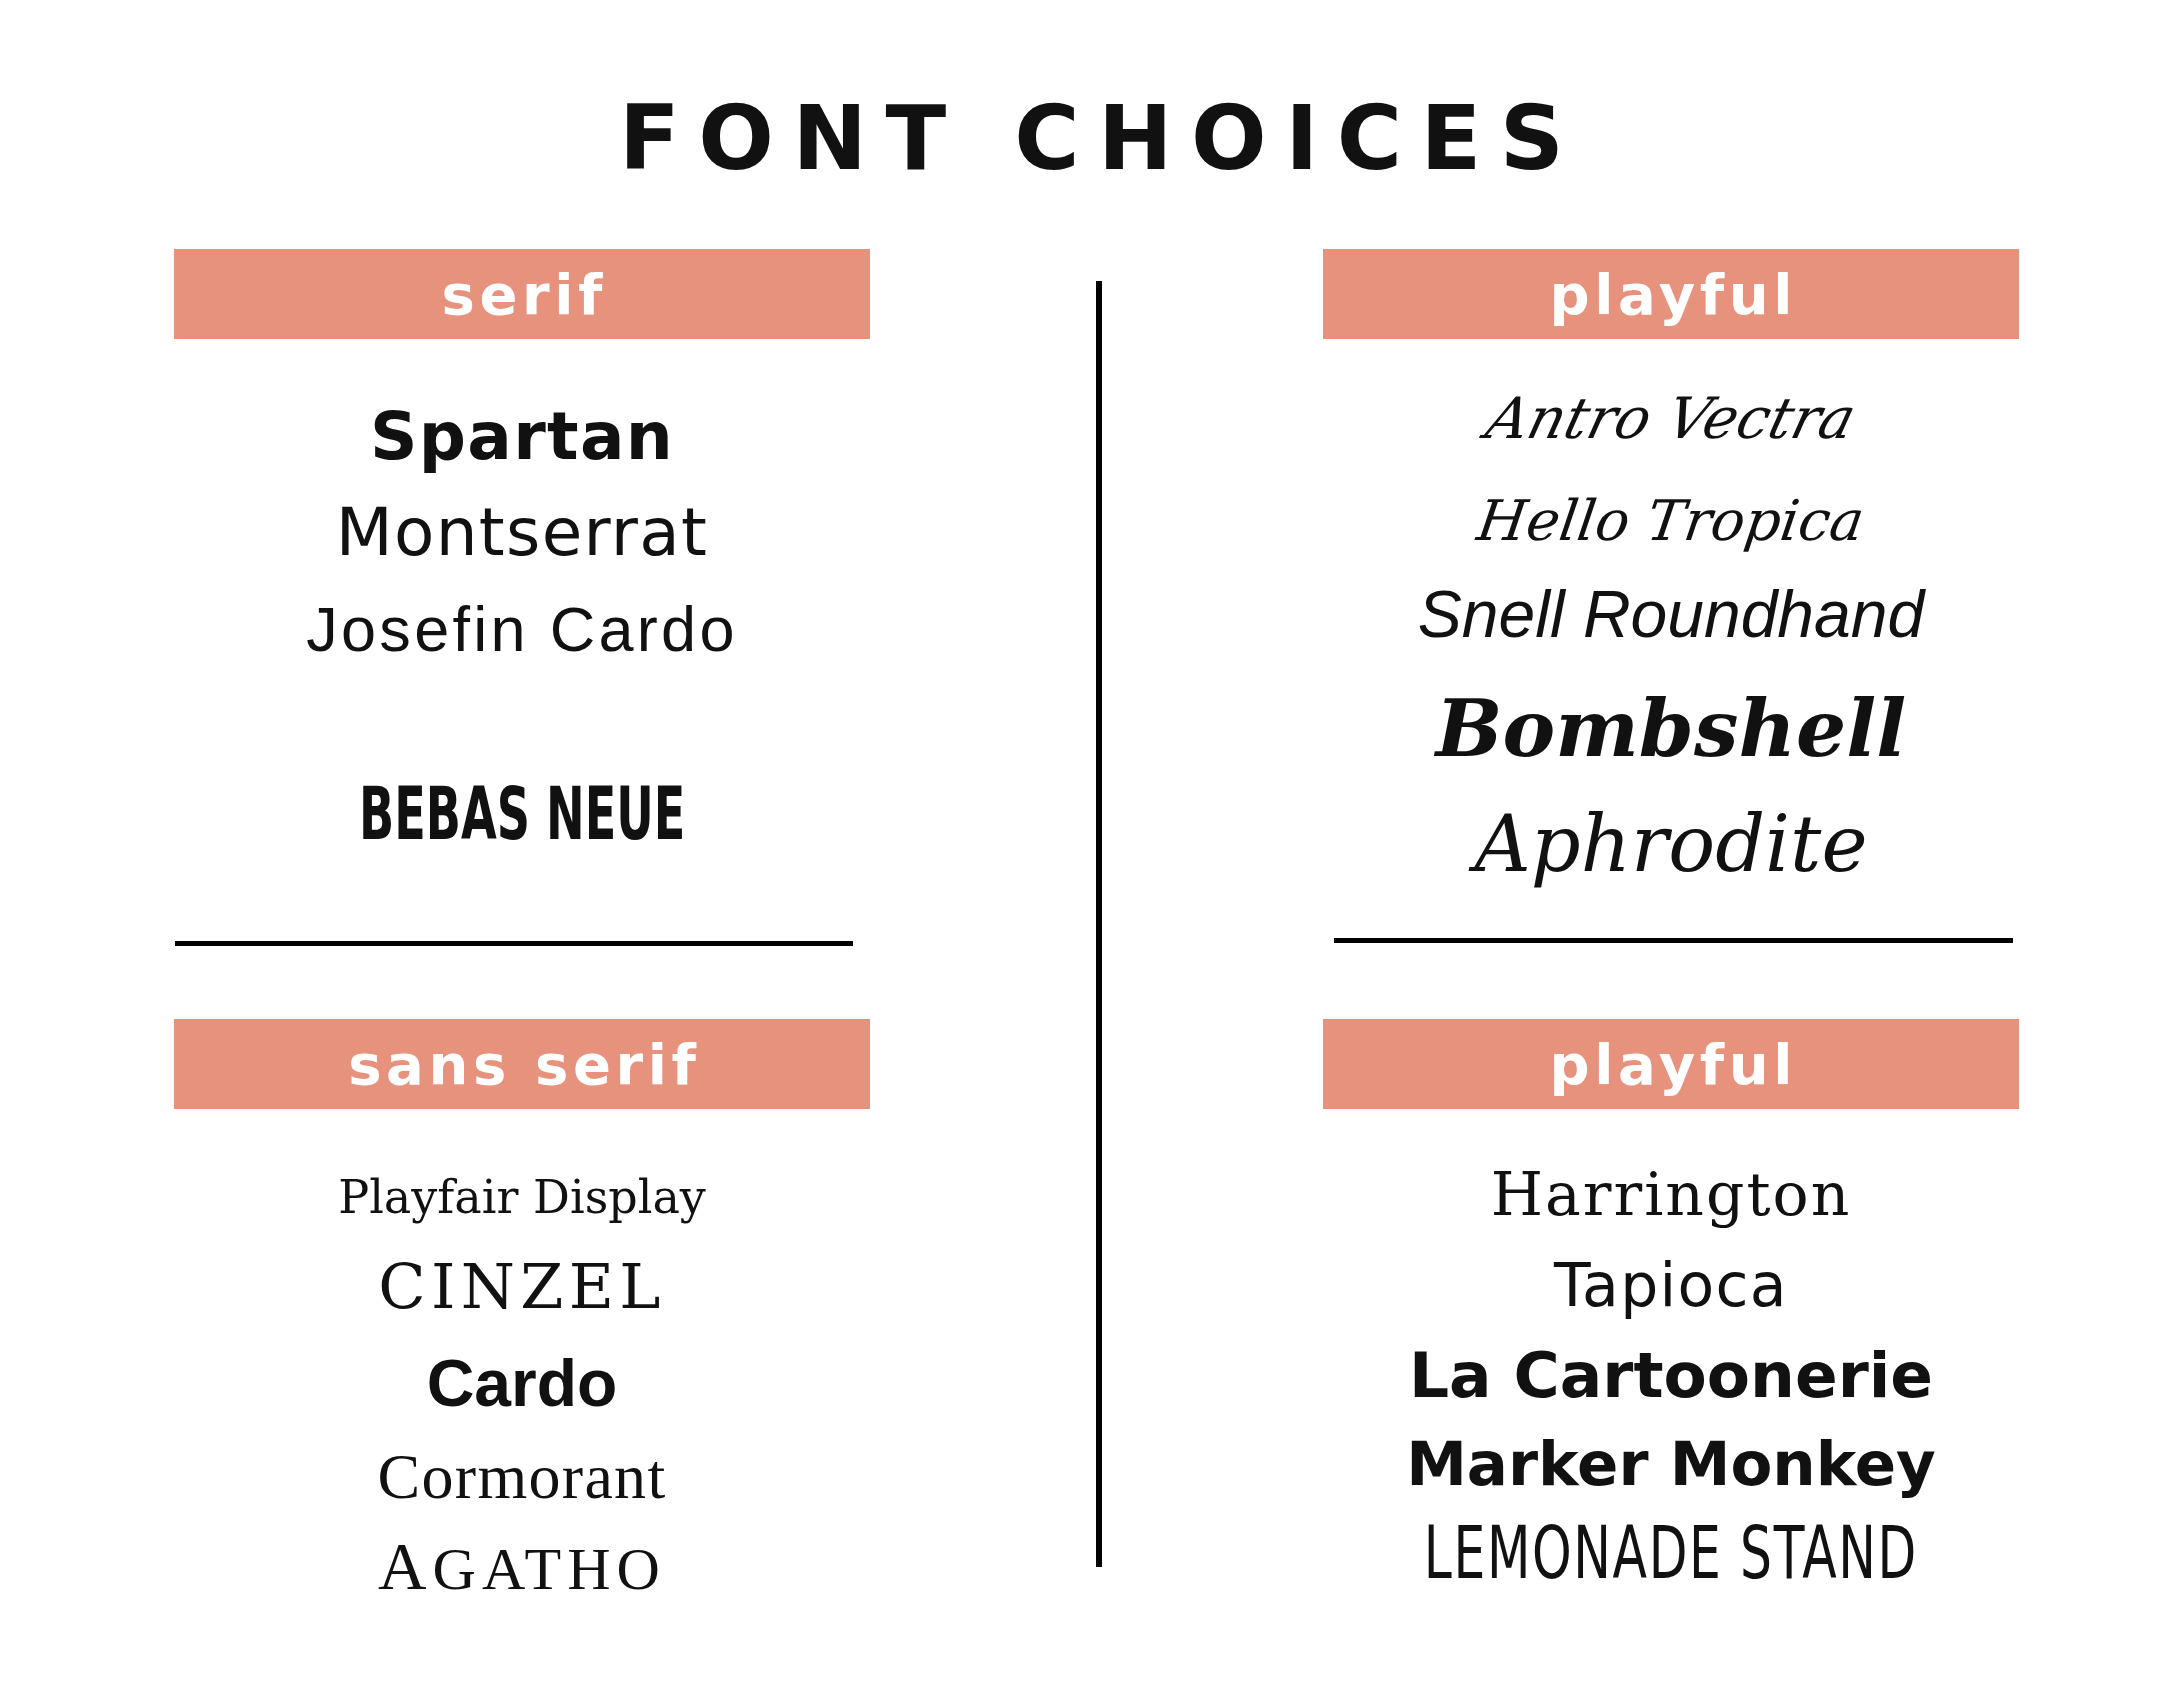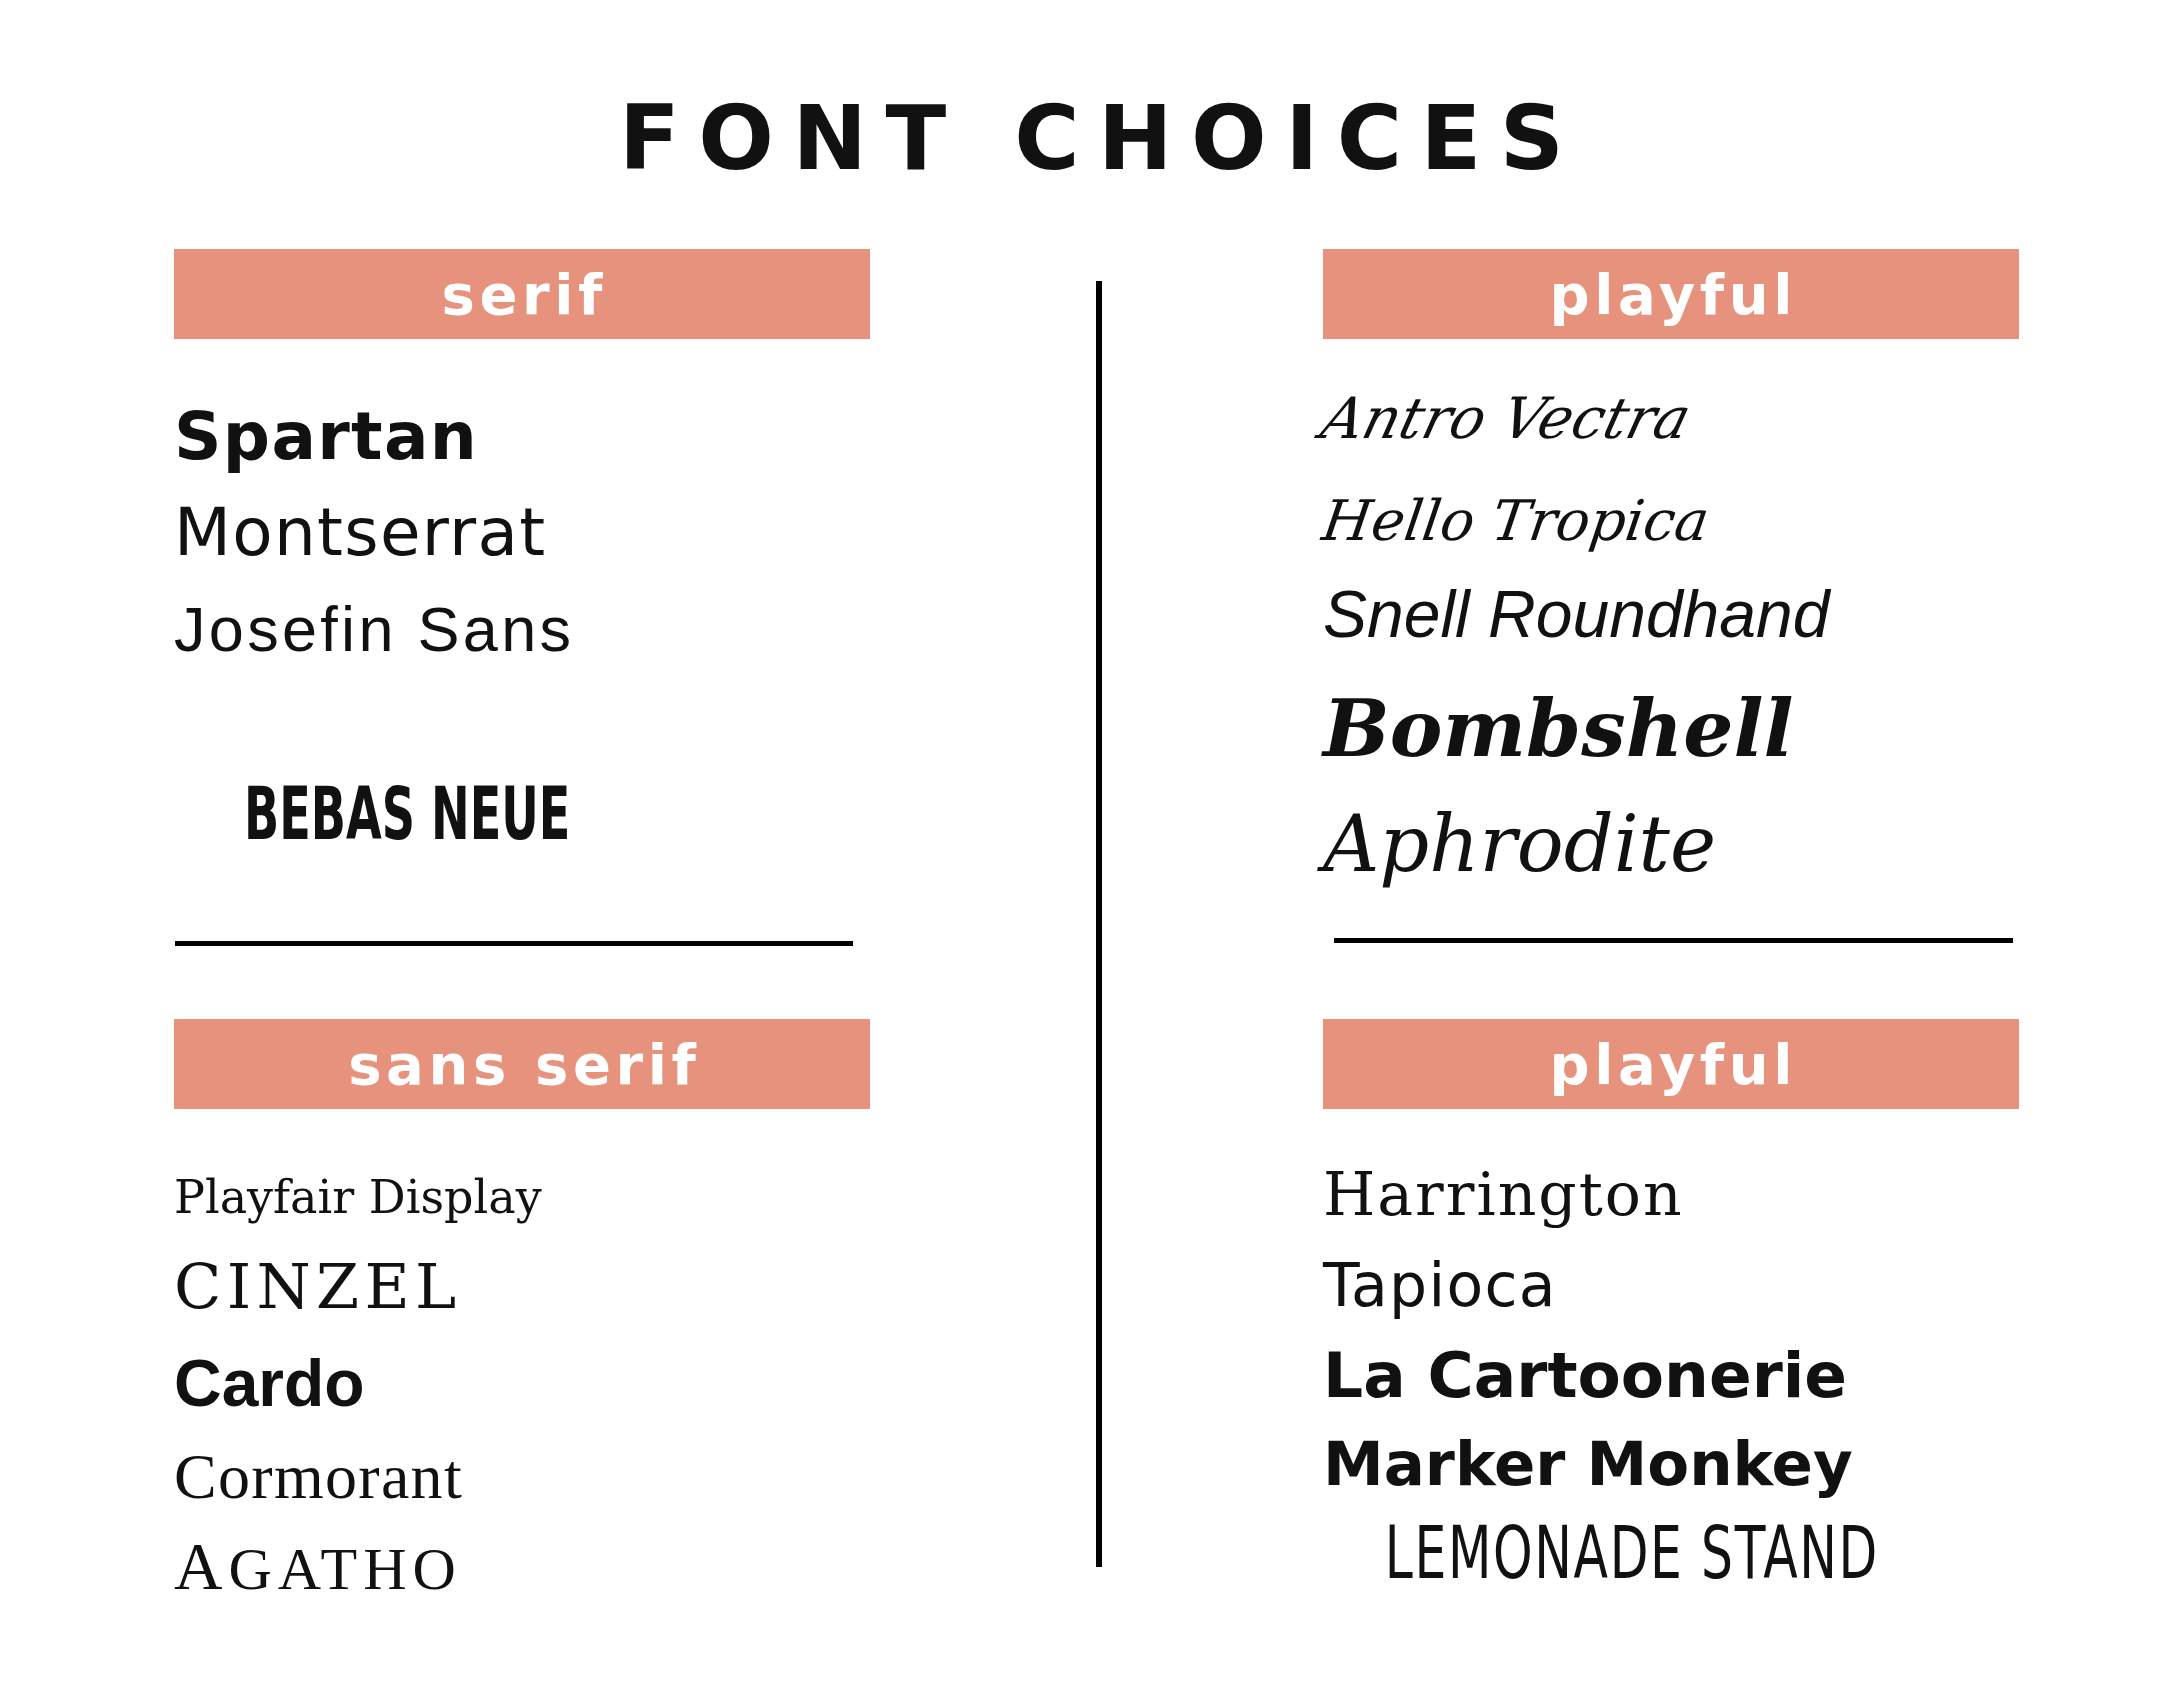--- a/index.html
+++ b/index.html
@@ -46,20 +46,21 @@
     font-size: 56px;
     letter-spacing: 4.6px;
     padding-left: 4.6px;
     color: var(--header-text);
   }
   .bar-top    { top: 249px; }
   .bar-bottom { top: 1019px; }
 
   .fi {
     position: absolute; left: 0; width: 100%;
+    text-align: center;
     transform: translateY(-50%);
     line-height: 1;
     white-space: nowrap;
   }
   .fx { display: inline-block; color: var(--ink); }
 
   
   .f-spartan    { font-family: "DejaVu Sans", sans-serif; font-weight: 800; font-size: 66px; letter-spacing: 1.3px; }
   .f-montserrat { font-family: "DejaVu Sans", sans-serif; font-weight: 400; font-size: 66px; letter-spacing: 1.3px; }
   .f-josefin    { font-family: "Liberation Sans", sans-serif; font-weight: 400; font-size: 63px; letter-spacing: 3.3px; }
@@ -107,21 +108,21 @@
 <h1 class="title">FONT CHOICES</h1>
 
 <div class="col col-left">
 
   <div class="bar bar-top">
     <span>serif</span>
   </div>
 
   <div class="fi" style="top:437px"><span class="fx f-spartan">Spartan</span></div>
   <div class="fi" style="top:533px"><span class="fx f-montserrat">Montserrat</span></div>
-  <div class="fi" style="top:629px"><span class="fx f-josefin">Josefin Sans</span></div>
+  <div class="fi" style="top:629px"><span class="fx f-josefin">Josefin Cardo</span></div>
   <div class="fi" style="top:815px"><span class="fx f-bebas">BEBAS NEUE</span></div>
 
   <div class="bar bar-bottom">
     <span>sans serif</span>
   </div>
 
   <div class="fi" style="top:1188px"><span class="fx f-playfair">Playfair Display</span></div>
   <div class="fi" style="top:1287px"><span class="fx f-cinzel">CINZEL</span></div>
   <div class="fi" style="top:1383px"><span class="fx f-cardo">Cardo</span></div>
   <div class="fi" style="top:1477px"><span class="fx f-cormorant">Cormorant</span></div>

